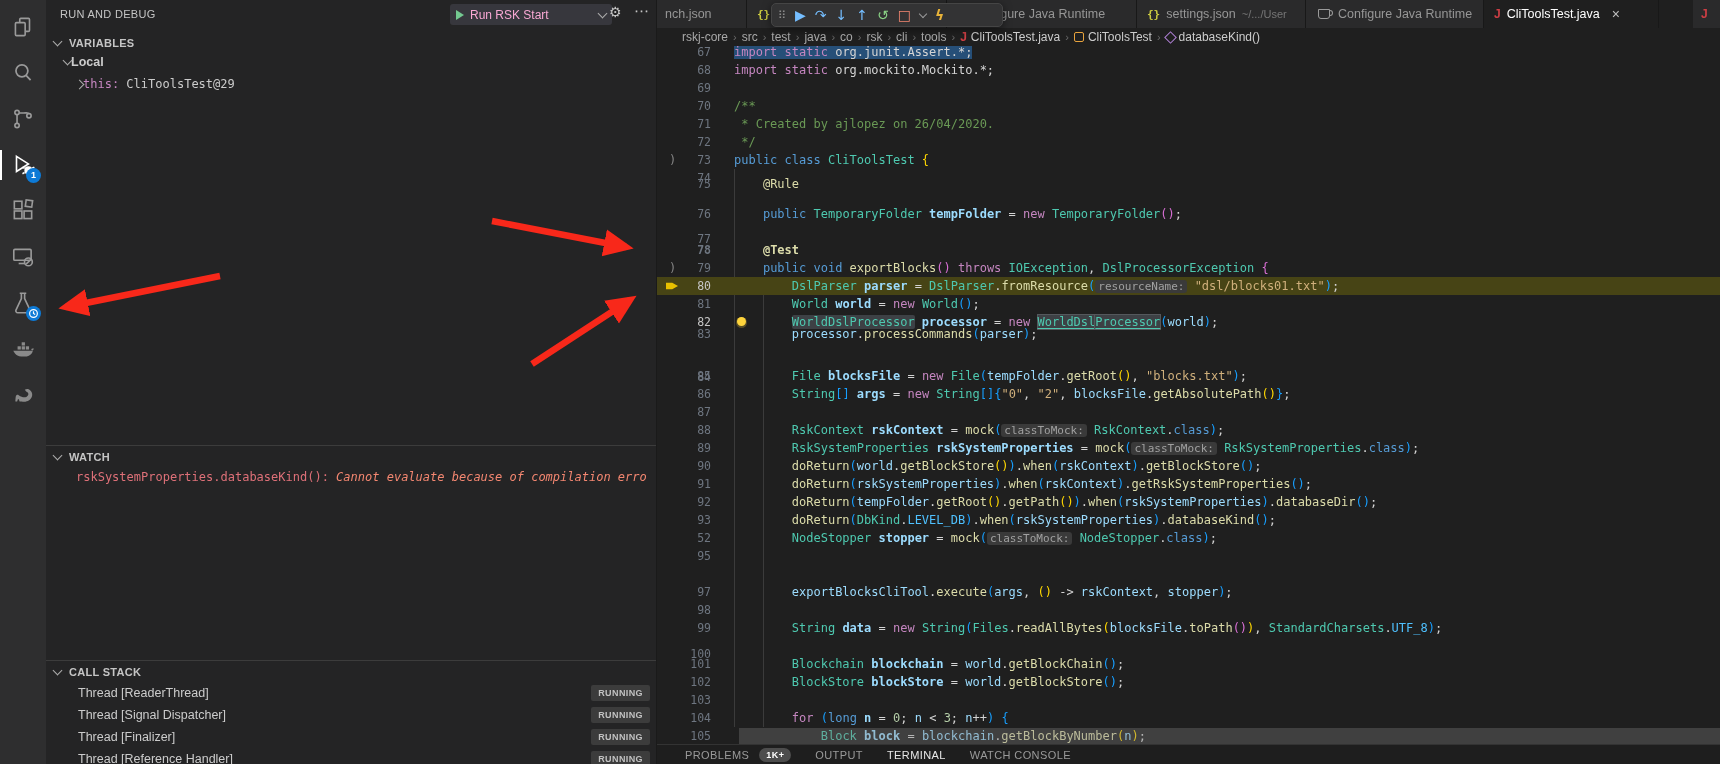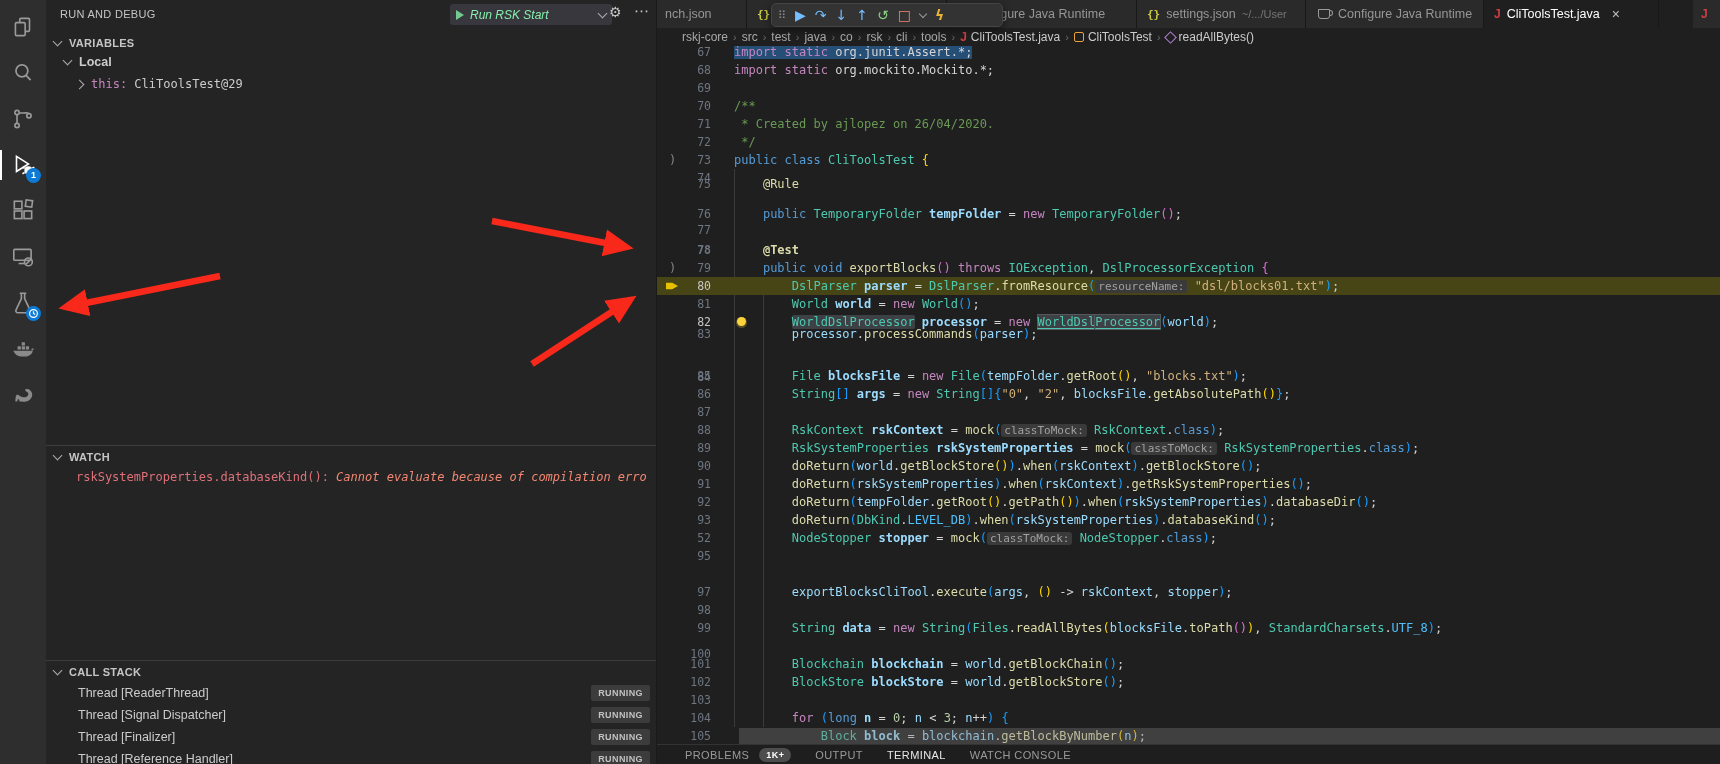--- a/index.html
+++ b/index.html
@@ -10,27 +10,27 @@
   .ab-item svg{width:26px;height:26px;}
   .ab-active-bar{position:absolute;left:0;top:150px;width:2px;height:30px;background:#ffffff;}
   .ab-badge{position:absolute;right:-3px;bottom:-3px;width:15px;height:15px;background:#0d7ad6;border-radius:50%;color:#fff;font-size:9px;line-height:15px;text-align:center;font-weight:bold;}
   .ab-badge svg{width:11px;height:11px;margin-top:2px;}
   
   .sidebar{position:absolute;left:46px;top:0;bottom:0;width:610px;background:#242425;}
   .sb-header{position:absolute;left:0;top:0;right:0;height:30px;}
   .sb-title{position:absolute;left:14px;top:8px;font-size:11px;color:#c5c5c5;letter-spacing:.3px;}
   .run-ctrl{position:absolute;left:404px;top:4px;width:150px;height:21px;background:#37373d;border-radius:3px;display:flex;align-items:center;padding:0 6px;gap:6px;}
   .run-play{width:0;height:0;border-left:8px solid #74c991;border-top:5px solid transparent;border-bottom:5px solid transparent;}
-  .run-label{font-size:12px;color:#86efac;white-space:nowrap;flex:1;font-style:italic;}
+  .run-label{font-size:12px;color:#f9a8d4;white-space:nowrap;flex:1;}
   .chev{display:inline-block;width:6px;height:6px;border-right:1.3px solid #adadad;border-bottom:1.3px solid #adadad;transform:rotate(45deg);margin-top:-3px;}
   .chev.right{transform:rotate(-45deg);margin-top:0;}
   .sb-gear{position:absolute;left:563px;top:4px;font-size:14px;color:#c5c5c5;}
   .sb-dots{position:absolute;left:588px;top:2px;font-size:15px;color:#c5c5c5;}
   .section-header{position:absolute;left:0;right:0;height:22px;display:flex;align-items:center;gap:8px;padding-left:8px;font-size:11px;font-weight:bold;color:#c5c5c5;letter-spacing:.3px;}
-  .sb-row{position:absolute;font-size:12.5px;color:#cccccc;display:flex;align-items:center;gap:8px;white-space:nowrap;}
+  .sb-row{position:absolute;font-size:12.5px;color:#cccccc;display:flex;align-items:center;white-space:nowrap;}
   .mono{font-family:"DejaVu Sans Mono",monospace;font-size:12px;}
   .var-name{color:#c586c0;}
   .var-value{color:#cccccc;}
   .watch-expr{color:#de7078;}
   .watch-err{color:#f48771;font-style:italic;}
   .sec-border{border-top:1px solid #3c3c3c;}
   .thread-label{color:#cccccc;font-size:12.5px;}
   .run-badge{position:absolute;right:6px;background:#3c3c3c;color:#c2c2c2;font-size:9px;letter-spacing:.4px;padding:3px 7px;border-radius:2px;font-weight:bold;}
   
   .editor{position:absolute;left:656px;top:0;right:0;bottom:0;background:#1f1f1f;border-left:1px solid #1a1a1a;}
@@ -293,21 +293,21 @@
           <span>CliToolsTest.java</span>
         </span>
         <span class="bc-sep">›</span>
         <span class="bc-sym">
           <span class="ico-class"></span>
           <span>CliToolsTest</span>
         </span>
         <span class="bc-sep">›</span>
         <span class="bc-sym">
           <span class="ico-method"></span>
-          <span>readAllBytes()</span>
+          <span>databaseKind()</span>
         </span>
       </div>
 
     <div class="code" id="code">
       <div class="guide" style="left:77px;top:123px;height:558px;"></div>
       <div class="guide" style="left:106px;top:231px;height:450px;"></div>
     <div class="cline" style="top: -3px;">
           <span class="lnum">67</span>
           <span class="cc"><span class="sg-c sg-sel">import static </span><span class="sg-p sg-sel">org.junit.Assert.*;</span></span>
         </div>
@@ -341,21 +341,21 @@
           <span class="cc"></span>
         </div>
         <div class="cline" style="top: 129px;">
           <span class="lnum">75</span>
           <span class="cc"><span class="sg-p">    </span><span class="sg-a">@Rule</span></span>
         </div>
         <div class="cline" style="top: 159px;">
           <span class="lnum">76</span>
           <span class="cc"><span class="sg-p">    </span><span class="sg-k">public </span><span class="sg-t">TemporaryFolder</span><span class="sg-p"> </span><span class="sg-vb">tempFolder</span><span class="sg-p"> = </span><span class="sg-c">new</span><span class="sg-p"> </span><span class="sg-t">TemporaryFolder</span><span class="sg-b2">()</span><span class="sg-p">;</span></span>
         </div>
-        <div class="cline" style="top: 175px;">
+        <div class="cline" style="top: 184px;">
           <span class="lnum">77</span>
           <span class="cc"></span>
         </div>
         <div class="cline" style="top: 195px; font-weight: bold;">
           <span class="lnum">78</span>
           <span class="cc"><span class="sg-p">    </span><span class="sg-a">@Test</span></span>
         </div>
         <div class="cline" style="top: 213px;">
           <span class="lnum">79</span>
           <span class="fold-mark">)</span>

